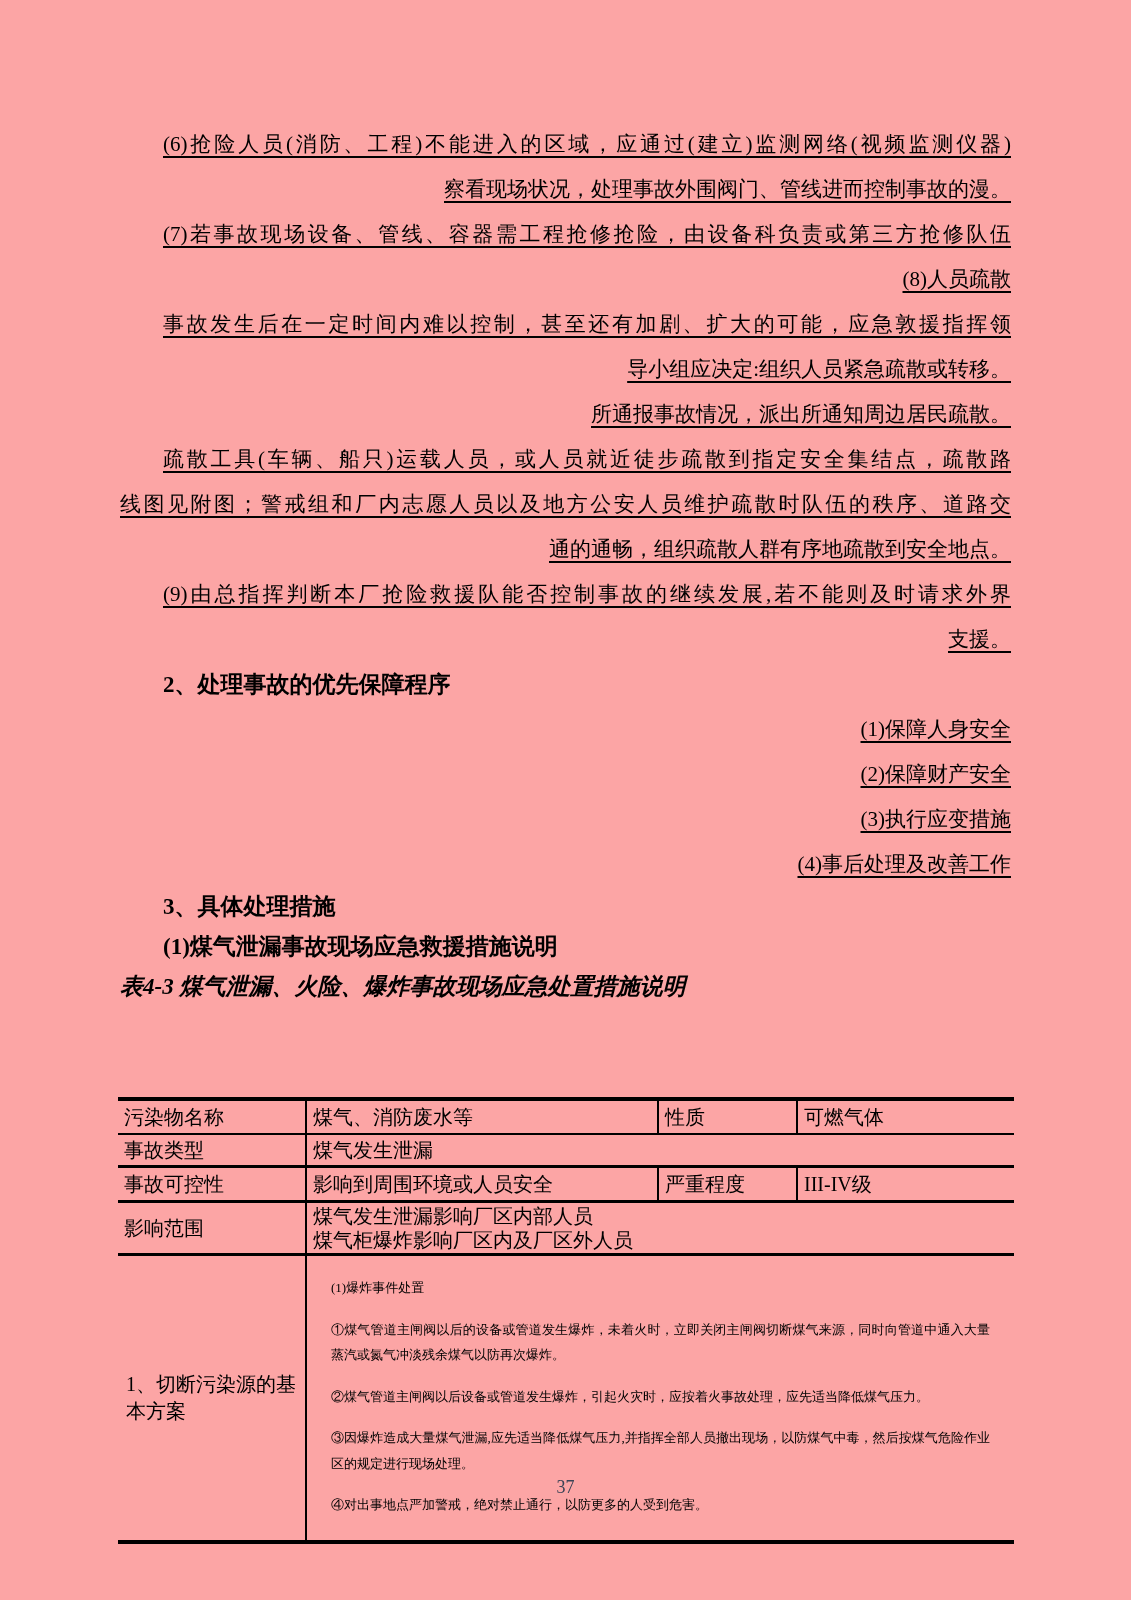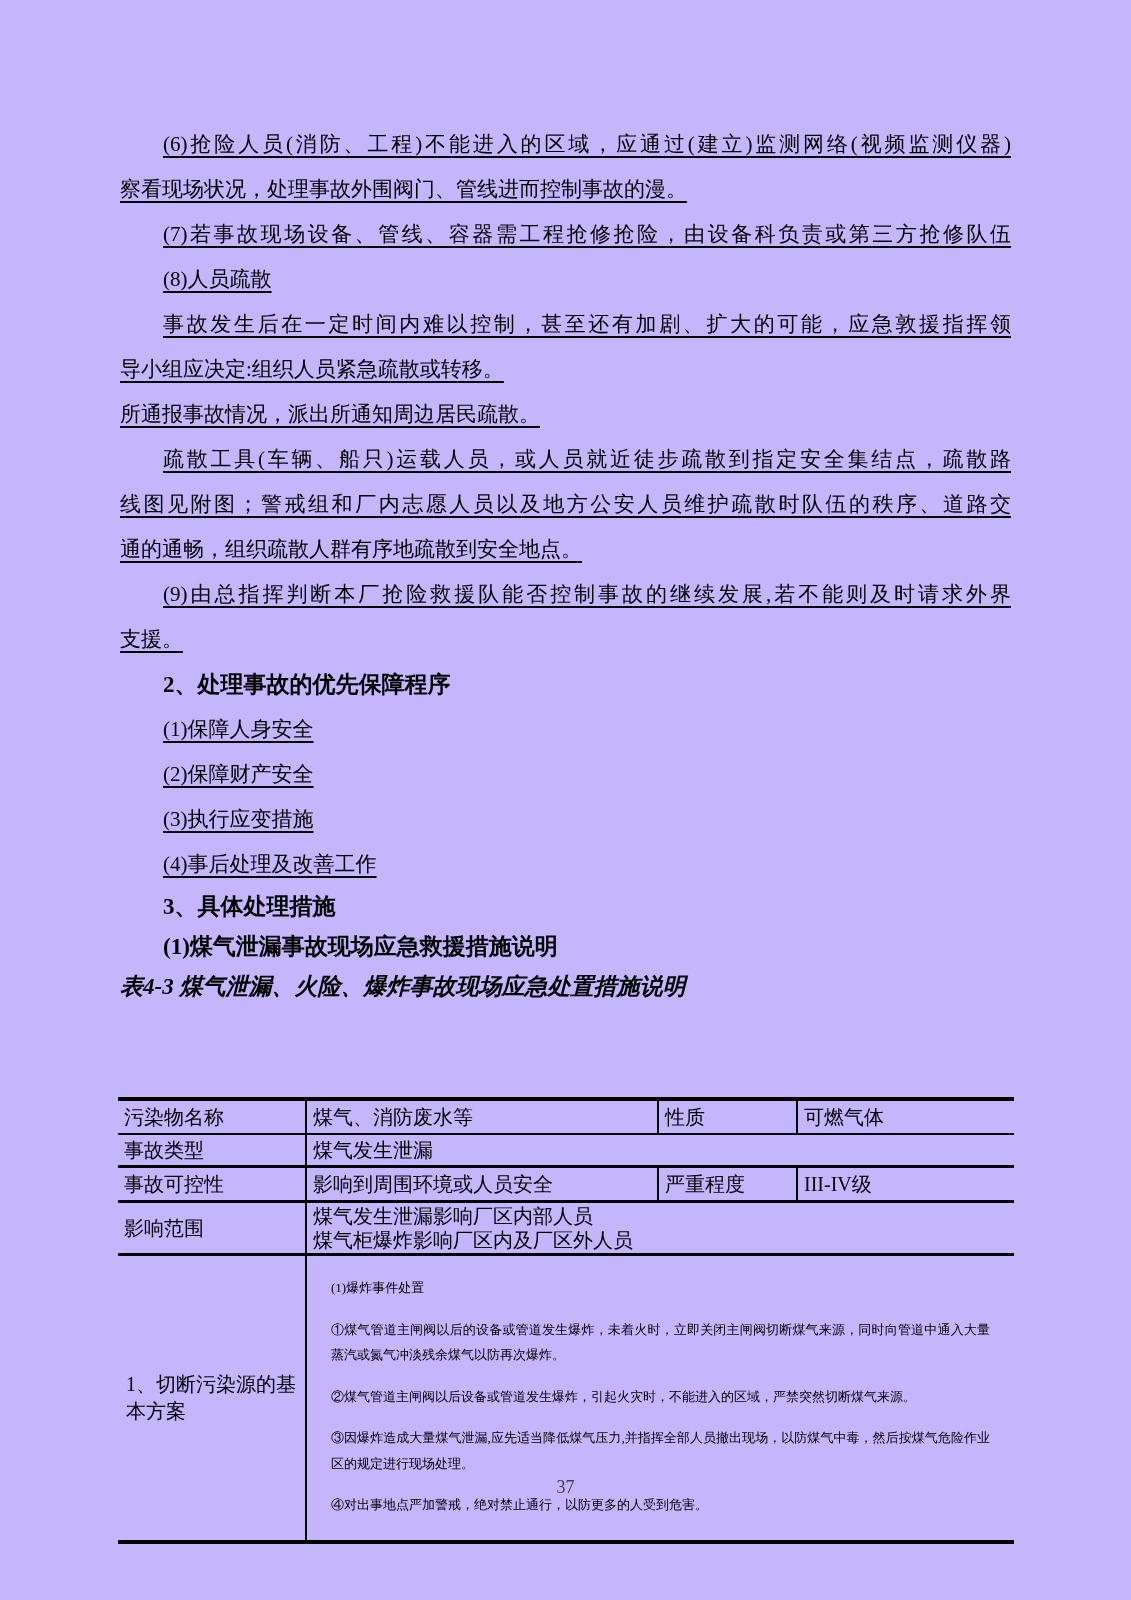--- a/index.html
+++ b/index.html
@@ -1,20 +1,20 @@
 <!DOCTYPE html>
 <html><head>
 <meta charset="utf-8">
 <style>
   html, body { margin: 0; padding: 0; background: #ffffff; }
   .page {
     position: relative;
     width: 1131px;
     height: 1600px;
-    background: #c4b5fd;
+    background: #fca5a5;
     font-family: "Liberation Serif", "DejaVu Serif", serif;
     color: #000000;
     overflow: hidden;
   }
   .body-text {
     position: absolute;
     left: 120px;
     top: 122px;
     width: 891px;
   }
@@ -23,20 +23,21 @@
     height: 45px;
     line-height: 45px;
     white-space: normal;
   }
   .ln.sm { height: 40px; line-height: 40px; }
   .indent { text-indent: 43px; }
   .u {
     text-decoration: underline;
     text-underline-offset: 5px;
     text-decoration-thickness: 2px;
+    text-align: right;
   }
   .stretch { text-align: justify; text-align-last: justify; }
   .hd { font-weight: bold; font-size: 23px; }
   .center { text-align: left; font-style: italic; }
 
   table.doc {
     position: absolute;
     left: 118px;
     top: 1097px;
     width: 896px;
@@ -143,21 +144,21 @@
         <td colspan="3">
           <div class="mline">煤气发生泄漏影响厂区内部人员</div>
           <div class="mline">煤气柜爆炸影响厂区内及厂区外人员</div>
         </td>
       </tr>
       <tr class="r5">
         <td class="left-cell">1、切断污染源的基本方案</td>
         <td colspan="3" class="measures">
           <p>(1)爆炸事件处置</p>
           <p>①煤气管道主闸阀以后的设备或管道发生爆炸，未着火时，立即关闭主闸阀切断煤气来源，同时向管道中通入大量蒸汽或氮气冲淡残余煤气以防再次爆炸。</p>
-          <p>②煤气管道主闸阀以后设备或管道发生爆炸，引起火灾时，不能进入的区域，严禁突然切断煤气来源。</p>
+          <p>②煤气管道主闸阀以后设备或管道发生爆炸，引起火灾时，应按着火事故处理，应先适当降低煤气压力。</p>
           <p>③因爆炸造成大量煤气泄漏,应先适当降低煤气压力,并指挥全部人员撤出现场，以防煤气中毒，然后按煤气危险作业区的规定进行现场处理。</p>
           <p>④对出事地点严加警戒，绝对禁止通行，以防更多的人受到危害。</p>
         </td>
       </tr>
     </tbody>
   </table>
 
   <div class="pageno">37</div>
 
 </div>

